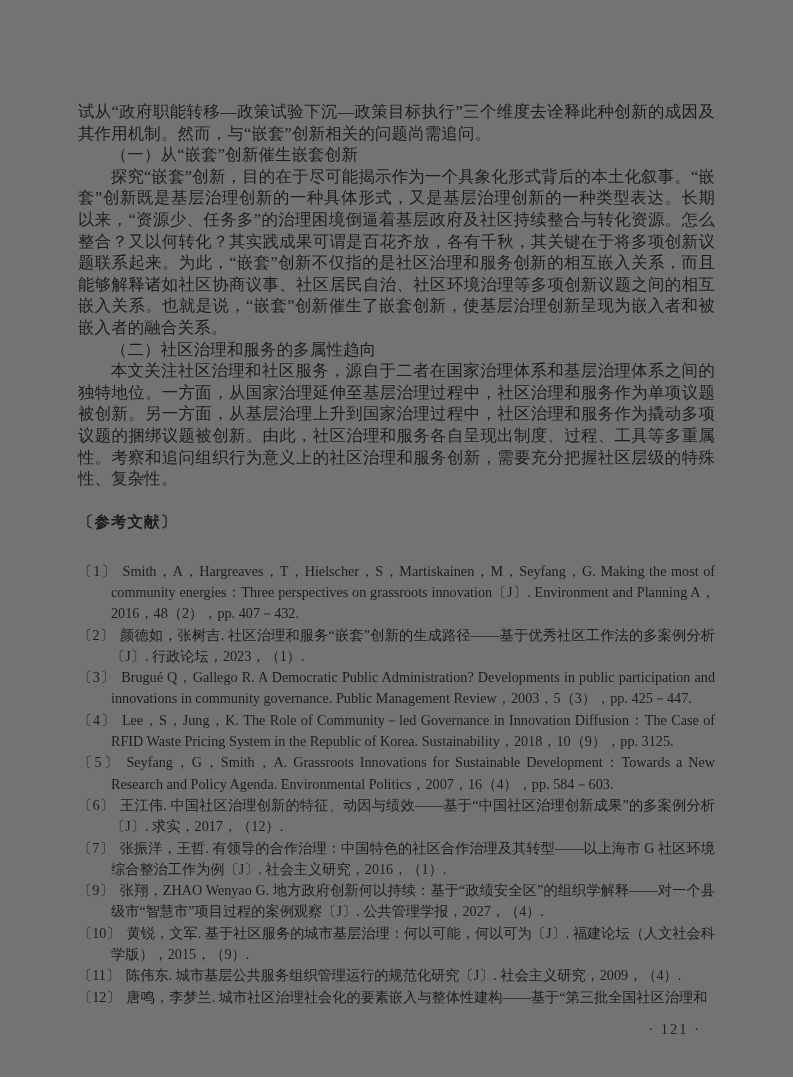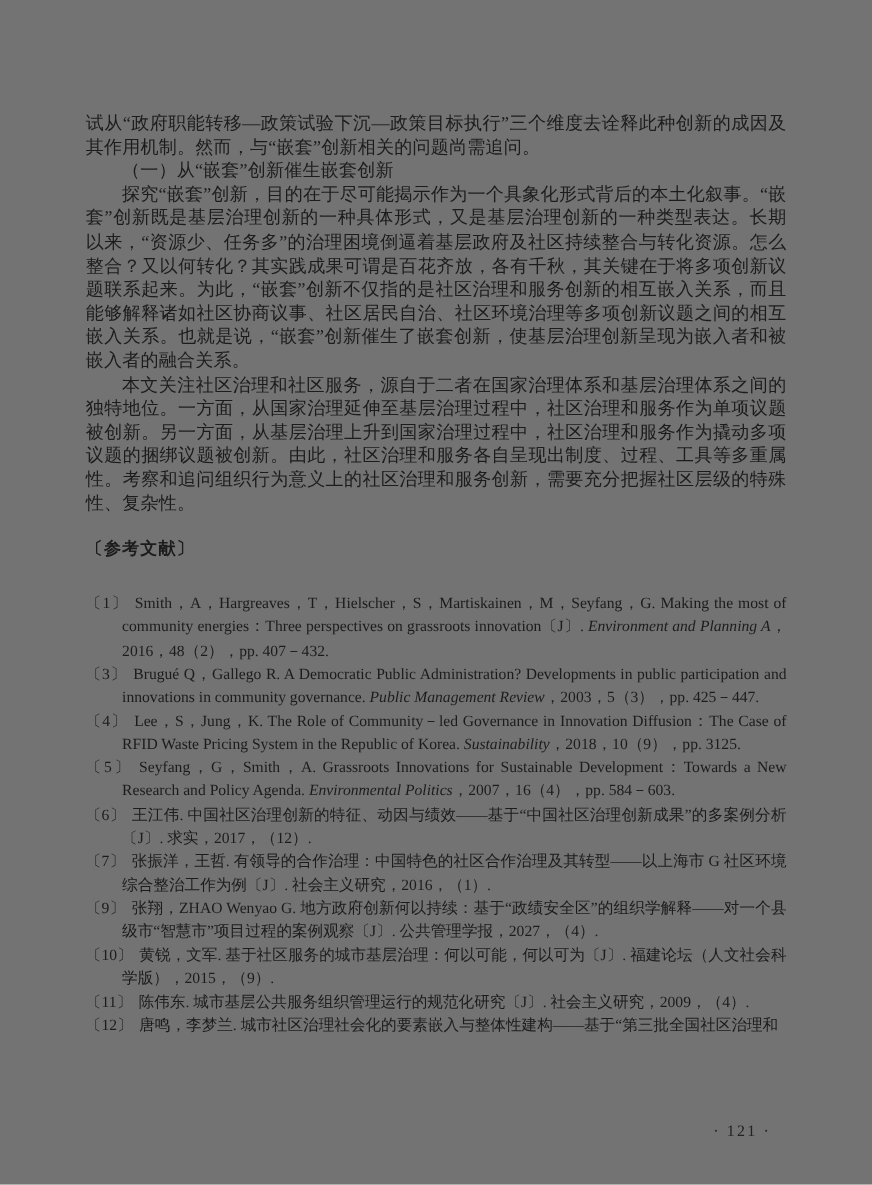--- a/index.html
+++ b/index.html
@@ -40,43 +40,45 @@
     font-size: 14.2px;
     line-height: 21.3px;
   }
   .ref-item {
     text-align: justify;
     text-justify: inter-ideograph;
     padding-left: 33px;
     text-indent: -33px;
   }
   .ref-label { margin-right: 6px; white-space: nowrap; }
-  .italic { font-style: italic; }
+  .italic { }
   .page-number {
     position: absolute;
     top: 1021px;
     right: 92px;
     font-size: 14.5px;
     letter-spacing: 2px;
     color: #222;
   }
 </style>
 </head>
 <body>
 
 <div class="page">
   <div class="content">
     <p class="para">试从“政府职能转移—政策试验下沉—政策目标执行”三个维度去诠释此种创新的成因及其作用机制。然而，与“嵌套”创新相关的问题尚需追问。</p>
     <p class="para indent">（一）从“嵌套”创新催生嵌套创新</p>
     <p class="para indent">探究“嵌套”创新，目的在于尽可能揭示作为一个具象化形式背后的本土化叙事。“嵌套”创新既是基层治理创新的一种具体形式，又是基层治理创新的一种类型表达。长期以来，“资源少、任务多”的治理困境倒逼着基层政府及社区持续整合与转化资源。怎么整合？又以何转化？其实践成果可谓是百花齐放，各有千秋，其关键在于将多项创新议题联系起来。为此，“嵌套”创新不仅指的是社区治理和服务创新的相互嵌入关系，而且能够解释诸如社区协商议事、社区居民自治、社区环境治理等多项创新议题之间的相互嵌入关系。也就是说，“嵌套”创新催生了嵌套创新，使基层治理创新呈现为嵌入者和被嵌入者的融合关系。</p>
+    <p class="para indent">（二）社区治理和服务的多属性趋向</p>
     <p class="para indent">本文关注社区治理和社区服务，源自于二者在国家治理体系和基层治理体系之间的独特地位。一方面，从国家治理延伸至基层治理过程中，社区治理和服务作为单项议题被创新。另一方面，从基层治理上升到国家治理过程中，社区治理和服务作为撬动多项议题的捆绑议题被创新。由此，社区治理和服务各自呈现出制度、过程、工具等多重属性。考察和追问组织行为意义上的社区治理和服务创新，需要充分把握社区层级的特殊性、复杂性。</p>
 
     <h3 class="ref-heading">〔参考文献〕</h3>
     <div class="ref-list">
         <div class="ref-item"><span class="ref-label">〔1〕</span><span>Smith，A，Hargreaves，T，Hielscher，S，Martiskainen，M，Seyfang，G. Making the most of community energies：Three perspectives on grassroots innovation〔J〕. </span><span class="italic">Environment and Planning A</span><span>，2016，48（2），pp. 407－432.</span></div>
+        <div class="ref-item"><span class="ref-label">〔2〕</span><span>颜德如，张树吉. 社区治理和服务“嵌套”创新的生成路径——基于优秀社区工作法的多案例分析〔J〕. 行政论坛，2023，（1）.</span></div>
         <div class="ref-item"><span class="ref-label">〔3〕</span><span>Brugué Q，Gallego R. A Democratic Public Administration? Developments in public participation and innovations in community governance. </span><span class="italic">Public Management Review</span><span>，2003，5（3），pp. 425－447.</span></div>
         <div class="ref-item"><span class="ref-label">〔4〕</span><span>Lee，S，Jung，K. The Role of Community－led Governance in Innovation Diffusion：The Case of RFID Waste Pricing System in the Republic of Korea. </span><span class="italic">Sustainability</span><span>，2018，10（9），pp. 3125.</span></div>
         <div class="ref-item"><span class="ref-label">〔5〕</span><span>Seyfang，G，Smith，A. Grassroots Innovations for Sustainable Development：Towards a New Research and Policy Agenda. </span><span class="italic">Environmental Politics</span><span>，2007，16（4），pp. 584－603.</span></div>
         <div class="ref-item"><span class="ref-label">〔6〕</span><span>王江伟. 中国社区治理创新的特征、动因与绩效——基于“中国社区治理创新成果”的多案例分析〔J〕. 求实，2017，（12）.</span></div>
         <div class="ref-item"><span class="ref-label">〔7〕</span><span>张振洋，王哲. 有领导的合作治理：中国特色的社区合作治理及其转型——以上海市 G 社区环境综合整治工作为例〔J〕. 社会主义研究，2016，（1）.</span></div>
         <div class="ref-item"><span class="ref-label">〔9〕</span><span>张翔，ZHAO Wenyao G. 地方政府创新何以持续：基于“政绩安全区”的组织学解释——对一个县级市“智慧市”项目过程的案例观察〔J〕. 公共管理学报，2027，（4）.</span></div>
         <div class="ref-item"><span class="ref-label">〔10〕</span><span>黄锐，文军. 基于社区服务的城市基层治理：何以可能，何以可为〔J〕. 福建论坛（人文社会科学版），2015，（9）.</span></div>
         <div class="ref-item"><span class="ref-label">〔11〕</span><span>陈伟东. 城市基层公共服务组织管理运行的规范化研究〔J〕. 社会主义研究，2009，（4）.</span></div>
         <div class="ref-item"><span class="ref-label">〔12〕</span><span>唐鸣，李梦兰. 城市社区治理社会化的要素嵌入与整体性建构——基于“第三批全国社区治理和</span></div>
       </div>

